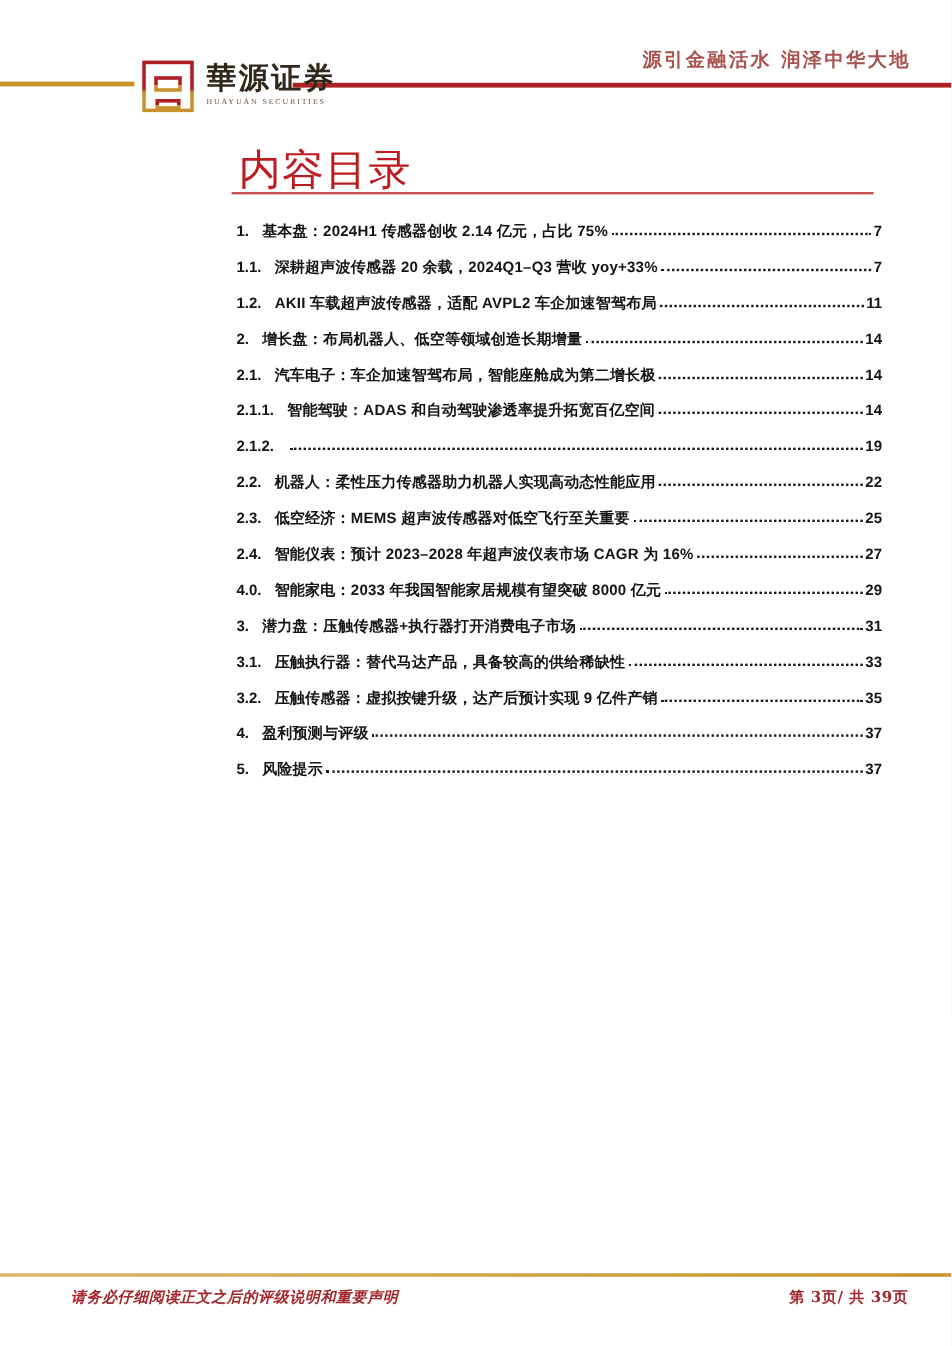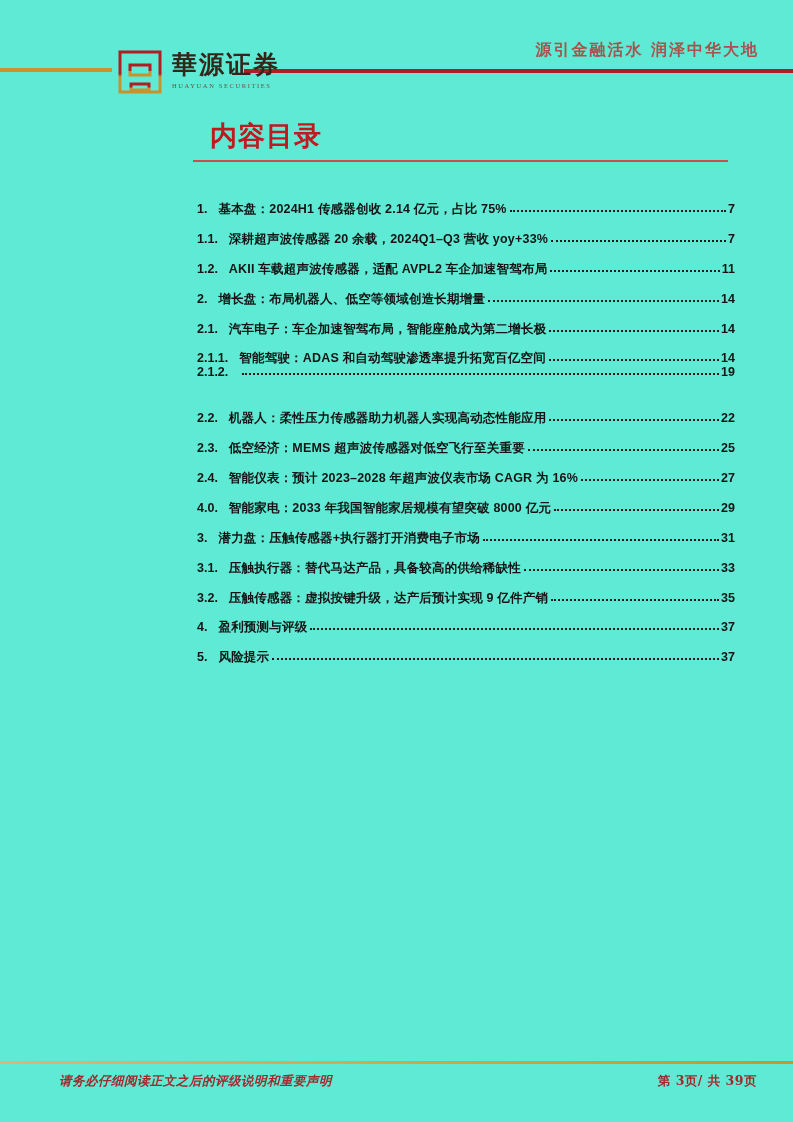--- a/index.html
+++ b/index.html
@@ -1,20 +1,20 @@
 <!DOCTYPE html>
 <html><head>
 <meta charset="utf-8">
 <style>
   html,body{margin:0;padding:0;background:#e8e8e8;}
   .page{
     position:relative;
     width:793px;height:1122px;
     margin:0 auto;
-    background:#5eead4;
+    background:#ffffff;
     font-family:"Liberation Sans",sans-serif;
     overflow:hidden;
   }
   
   .gold-rule{position:absolute;left:0;top:68px;width:112px;height:4px;background:#C8932C;}
   .red-rule{position:absolute;left:244px;right:0;top:69px;height:4px;background:#AC1F24;}
   .logo{position:absolute;left:118px;top:50px;display:flex;align-items:flex-start;}
   .seal{width:44px;height:44px;margin-right:10px;}
   .logo-text{display:flex;flex-direction:column;margin-top:2px;}
   .logo-cn{
@@ -26,34 +26,34 @@
     font-size:6.5px;letter-spacing:1.6px;color:#6C5340;margin-top:4px;
   }
   .slogan{
     position:absolute;right:34px;top:40px;
     font-family:"DejaVu Serif","Liberation Serif",serif;
     font-weight:700;
     font-size:16px;color:#A8524E;letter-spacing:2px;white-space:nowrap;
   }
   
   .doc-title{
-    position:absolute;left:210px;top:118px;
-    font-size:27px;font-weight:700;color:#BE1A1F;letter-spacing:1px;
+    position:absolute;left:199px;top:118px;
+    font-size:35px;font-weight:400;color:#BE1A1F;letter-spacing:1px;
   }
   .title-rule{position:absolute;left:193px;top:160px;width:535px;height:2px;background:#C94F4F;}
   
   .toc{position:absolute;left:197px;top:179px;width:538px;}
   .toc-row{
     display:flex;align-items:baseline;
     height:29.9px;
     font-size:12.5px;font-weight:700;color:#141414;
     line-height:29.9px;white-space:nowrap;cursor:pointer;
   }
   .toc-num{margin-right:11px;}
-  .toc-label{letter-spacing:0.2px;margin-top:16px;}
+  .toc-label{letter-spacing:0.2px;}
   .toc-leader{
     flex:1;min-width:10px;
     border-bottom:2.2px dotted #1a1a1a;
     margin:0 2px 4px 3px;
     transform:translateY(-1px);
   }
   .toc-page{}
   
   .footer-rule{position:absolute;left:0;top:1061px;width:793px;height:3px;
     background:linear-gradient(90deg,#D8B96A,#C8952F);}

